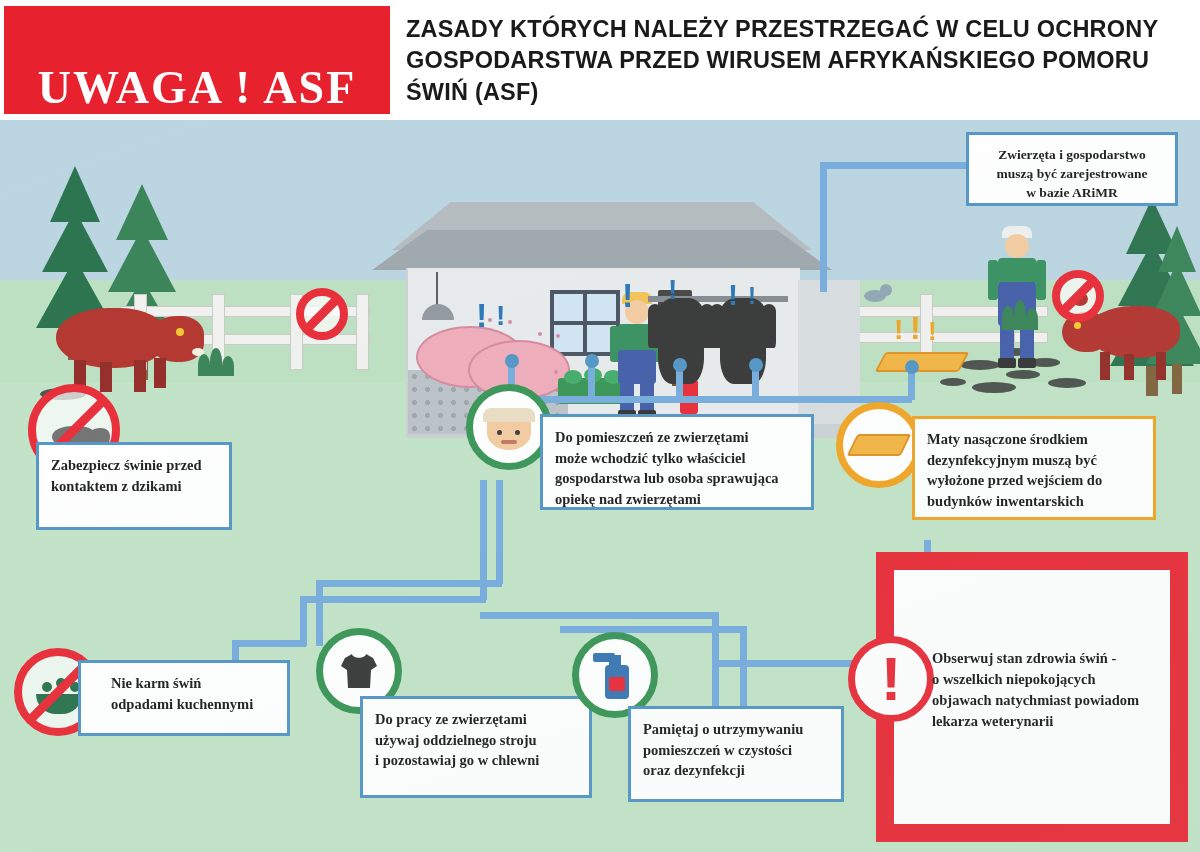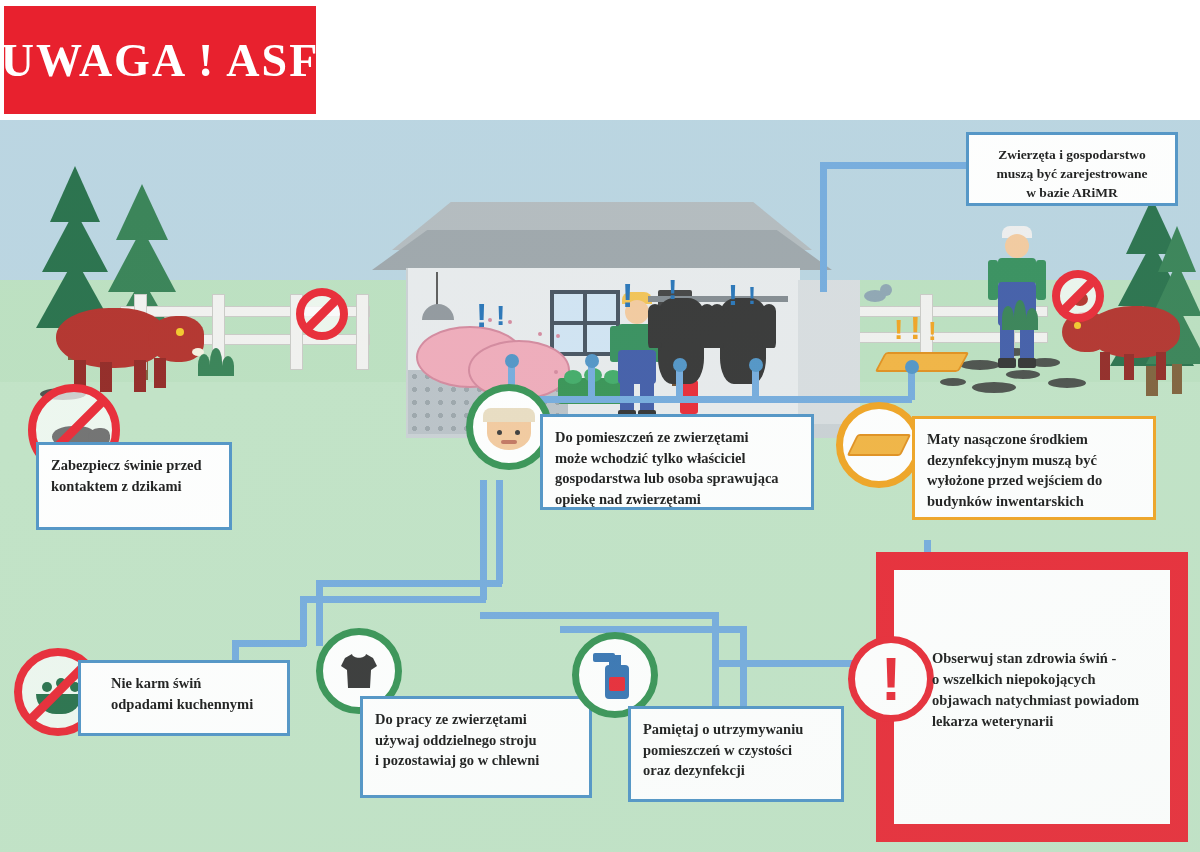--- a/index.html
+++ b/index.html
@@ -14,23 +14,23 @@
     width:1200px;height:852px;
     overflow:hidden;
     background:#ffffff;
   }
   
   .header{
     position:absolute;left:0;top:0;width:1200px;height:120px;
     background:#ffffff;
   }
   .header-red{
-    position:absolute;left:4px;top:6px;width:312px;height:108px;
+    position:absolute;left:4px;top:6px;width:386px;height:108px;
     background:#e8212e;
-    display:flex;align-items:center;justify-content:center;
+    display:flex;align-items:flex-end;justify-content:center;
   }
   .header-red .uwaga{
     font-family:"Liberation Serif", serif;
     color:#ffffff;
     font-size:46px;
     letter-spacing:2px;
     font-weight:700;
     white-space:nowrap;
   }
   .header-title{
@@ -204,20 +204,21 @@
 </style>
 </head>
 <body>
 
 <div id="poster">
 
   <div class="header">
     <div class="header-red">
       <div class="uwaga">UWAGA ! ASF</div>
     </div>
+    <div class="header-title">ZASADY KTÓRYCH NALEŻY PRZESTRZEGAĆ W CELU OCHRONY GOSPODARSTWA PRZED WIRUSEM AFRYKAŃSKIEGO POMORU ŚWIŃ (ASF)</div>
   </div>
 
   <div class="scene">
     <div class="sky"></div>
     <div class="ground"></div>
     <div class="ground2"></div>
 
     <div class="tree dark" style="left:18px;top:28px;width:110px;height:210px;">
       <div class="trunk" style="left:50px;top:170px;width:12px;height:42px;"></div>
       <div class="lay" style="left:18px;top:110px;width:78px;height:70px;clip-path:polygon(50% 0%,100% 100%,0% 100%);"></div>

